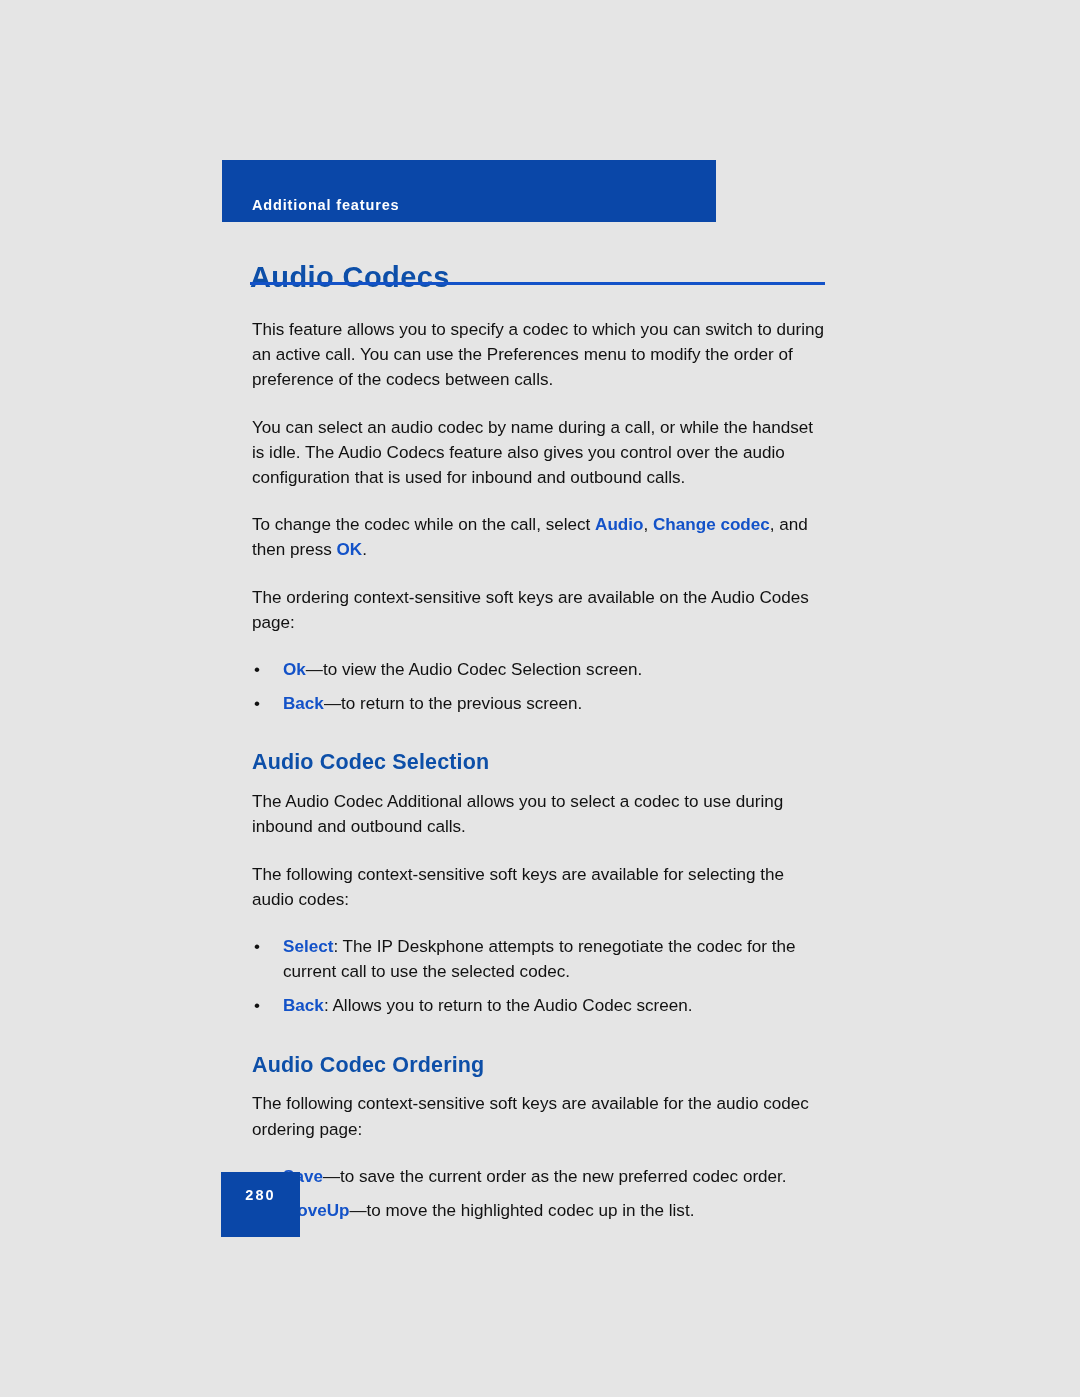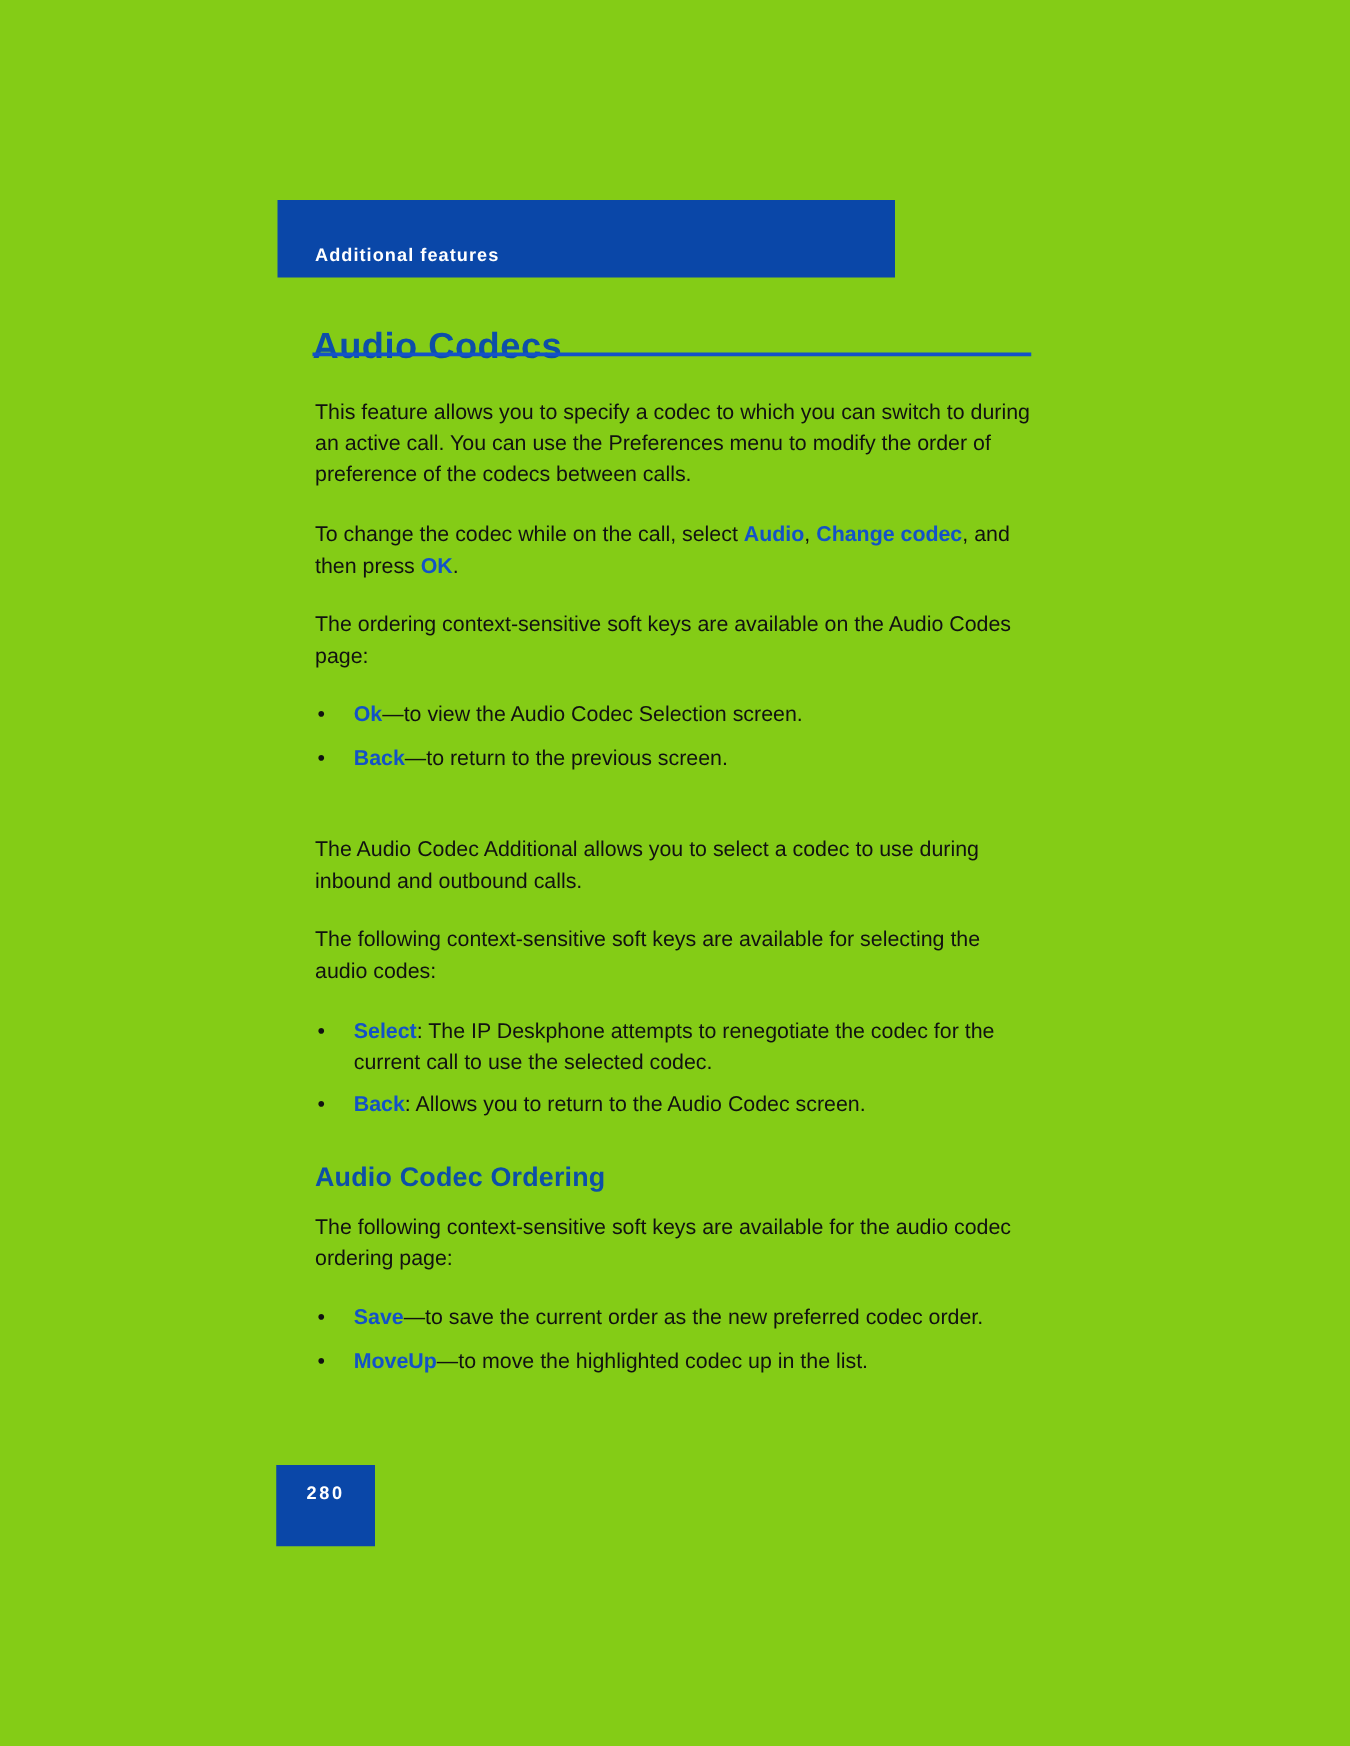--- a/index.html
+++ b/index.html
@@ -12,21 +12,21 @@
     height: 1397px;
     position: relative;
     font-family: "Liberation Sans", sans-serif;
     color: #000000;
     overflow: hidden;
   }
 
   .page {
     position: absolute;
     inset: 0;
-    background: #84cc16;
+    background: #e5e5e5;
   }
 
   
   .header-bar {
     position: absolute;
     left: 222px;
     top: 160px;
     width: 494px;
     height: 62px;
     background: #0A47A8;
@@ -150,32 +150,34 @@
     <div class="header-bar-label">Additional features</div>
   </div>
 
   <h1 class="chapter-title">Audio Codecs</h1>
   <div class="title-rule"></div>
 
   <div class="content">
 
     <p class="body">This feature allows you to specify a codec to which you can switch to during an active call. You can use the Preferences menu to modify the order of preference of the codecs between calls.</p>
 
+    <p class="body">You can select an audio codec by name during a call, or while the handset is idle. The Audio Codecs feature also gives you control over the audio configuration that is used for inbound and outbound calls.</p>
 
     <p class="body"><span>To change the codec while on the call, select </span><span class="kw">Audio</span><span>, </span><span class="kw">Change codec</span><span>, and then press </span><span class="kw">OK</span><span>.</span></p>
 
     <p class="body">The ordering context-sensitive soft keys are available on the Audio Codes page:</p>
 
     <ul class="bullets">
       <li><span class="bullet-dot">•</span><span class="kw">Ok</span><span>—to view the Audio Codec Selection screen.</span></li>
       <li><span class="bullet-dot">•</span><span class="kw">Back</span><span>—to return to the previous screen.</span></li>
     </ul>
 
     <div class="section-gap"></div>
 
+    <h2 class="sub-heading">Audio Codec Selection</h2>
 
     <p class="body">The Audio Codec Additional allows you to select a codec to use during inbound and outbound calls.</p>
 
     <p class="body">The following context-sensitive soft keys are available for selecting the audio codes:</p>
 
     <ul class="bullets">
       <li><span class="bullet-dot">•</span><span class="kw">Select</span><span>: The IP Deskphone attempts to renegotiate the codec for the current call to use the selected codec.</span></li>
       <li><span class="bullet-dot">•</span><span class="kw">Back</span><span>: Allows you to return to the Audio Codec screen.</span></li>
     </ul>
 

